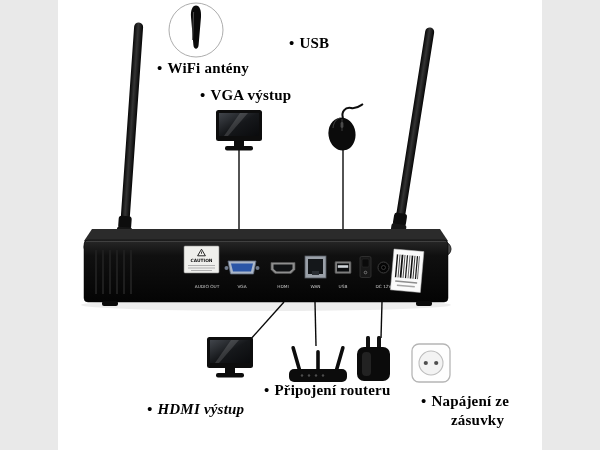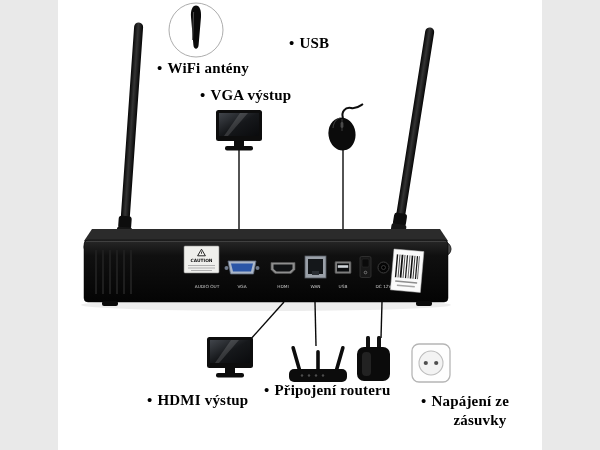--- a/index.html
+++ b/index.html
@@ -212,26 +212,26 @@
   </div>
 
   <div class="callout" style="left:192px; top:87px;margin-left:8px;">
     <span class="bullet">•</span><span>VGA výstup</span>
   </div>
 
   <div class="callout" style="left:289px; top:34px;">
     <div class="cl-line"><span class="bullet">•</span><span>USB</span></div>
   </div>
 
-  <div class="callout" style="left:147px; top:392px;">
+  <div class="callout" style="left:147px; top:401px;font-style:italic;">
     <span class="bullet">•</span><span>HDMI výstup</span>
   </div>
 
   <div class="callout" style="left:264px; top:382px;">
     <span class="bullet">•</span><span>Připojení routeru</span>
   </div>
 
-  <div class="callout" style="left:421px; top:392px;text-align:center;">
+  <div class="callout" style="left:421px; top:392px;">
     <div class="cl-line"><span class="bullet">•</span><span>Napájení ze</span></div>
     <div class="cl-line power2">zásuvky</div>
   </div>
 
 </div>
 
 </body></html>

